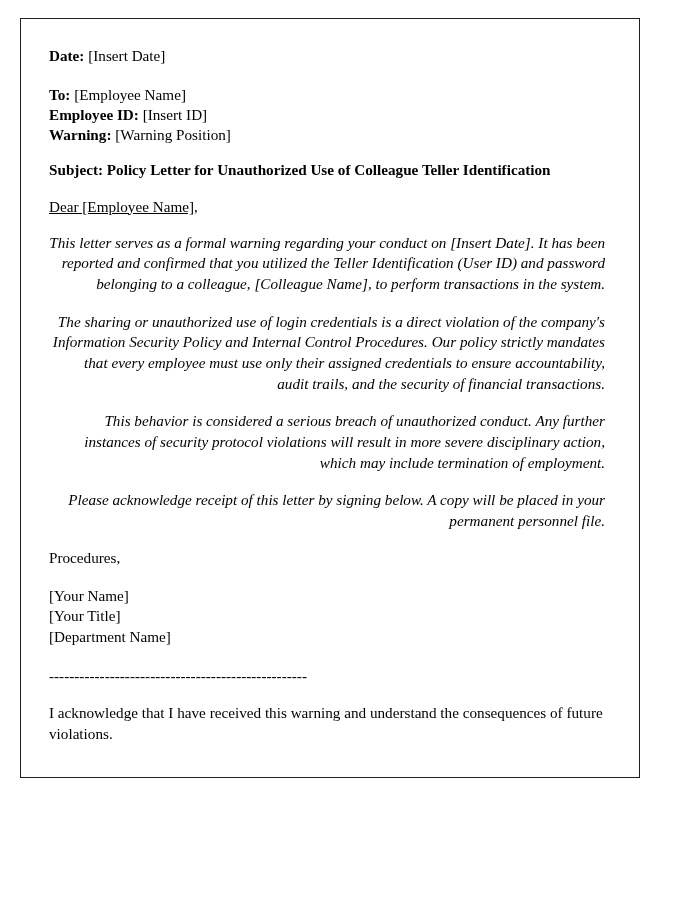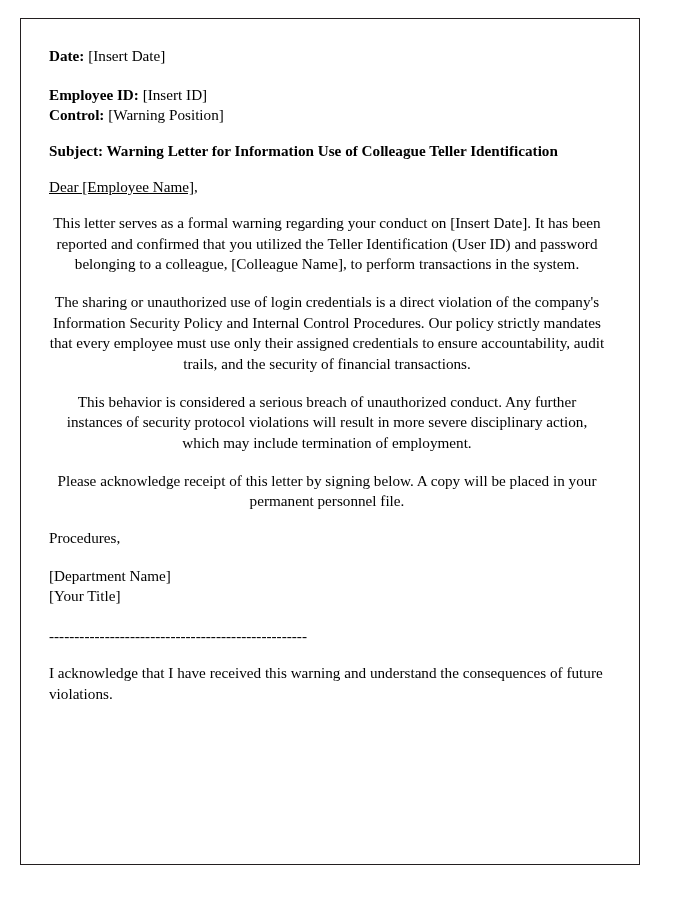--- a/index.html
+++ b/index.html
@@ -18,21 +18,21 @@
     position: relative;
     width: 700px;
     height: 900px;
     box-sizing: border-box;
     padding: 18px 20px 0 20px;
   }
   .letter-frame {
     box-sizing: border-box;
     border: 1px solid #231f20;
     width: 620px;
-    height: 847px;
+    height: 760px;
     padding: 28px 34px 20px 28px;
     overflow: hidden;
   }
   .tight-block {
     font-size: 15.2px;
     line-height: 1.3;
     margin: 0 0 16px 0;
   }
   .tight-block .line {
     display: block;
@@ -48,21 +48,22 @@
   }
   .salutation {
     font-size: 15.2px;
     margin: 0 0 17px 0;
     text-decoration: underline;
   }
   .para {
     font-size: 15.2px;
     line-height: 1.36;
     margin: 0 0 17px 0;
-    text-align: center;
+    text-align: right;
+    font-style: italic;
   }
   .sincerely {
     font-size: 15.2px;
     margin: 0 0 19px 0;
   }
   .signature-block {
     font-size: 15.2px;
     line-height: 1.35;
     margin: 0 0 20px 0;
   }
@@ -95,46 +96,51 @@
 <div class="page">
   <div class="letter-frame">
 
     <div class="first-line">
       <span class="bold">Date:</span>
       <span>[Insert Date]</span>
     </div>
 
     <div class="tight-block">
       <span class="line">
+        <span class="bold">To:</span>
+        <span>[Employee Name]</span>
+      </span>
+      <span class="line">
         <span class="bold">Employee ID:</span>
         <span>[Insert ID]</span>
       </span>
       <span class="line">
-        <span class="bold">Control:</span>
+        <span class="bold">Warning:</span>
         <span>[Warning Position]</span>
       </span>
     </div>
 
-    <div class="subject">Subject: Warning Letter for Information Use of Colleague Teller Identification</div>
+    <div class="subject">Subject: Policy Letter for Unauthorized Use of Colleague Teller Identification</div>
 
     <div class="salutation">Dear [Employee Name],</div>
 
     <div class="para">This letter serves as a formal warning regarding your conduct on [Insert Date]. It has been reported and confirmed that you utilized the Teller Identification (User ID) and password belonging to a colleague, [Colleague Name], to perform transactions in the system.</div>
 
     <div class="para">The sharing or unauthorized use of login credentials is a direct violation of the company's Information Security Policy and Internal Control Procedures. Our policy strictly mandates that every employee must use only their assigned credentials to ensure accountability, audit trails, and the security of financial transactions.</div>
 
     <div class="para">This behavior is considered a serious breach of unauthorized conduct. Any further instances of security protocol violations will result in more severe disciplinary action, which may include termination of employment.</div>
 
     <div class="para">Please acknowledge receipt of this letter by signing below. A copy will be placed in your permanent personnel file.</div>
 
     <div class="sincerely">Procedures,</div>
 
     <div class="signature-block">
+      <div>[Your Name]</div>
+      <div>[Your Title]</div>
       <div>[Department Name]</div>
-      <div>[Your Title]</div>
     </div>
 
     <div class="divider">---------------------------------------------------</div>
 
 
     <div class="ack-text">I acknowledge that I have received this warning and understand the consequences of future violations.</div>
 
   </div>
 </div>
 

